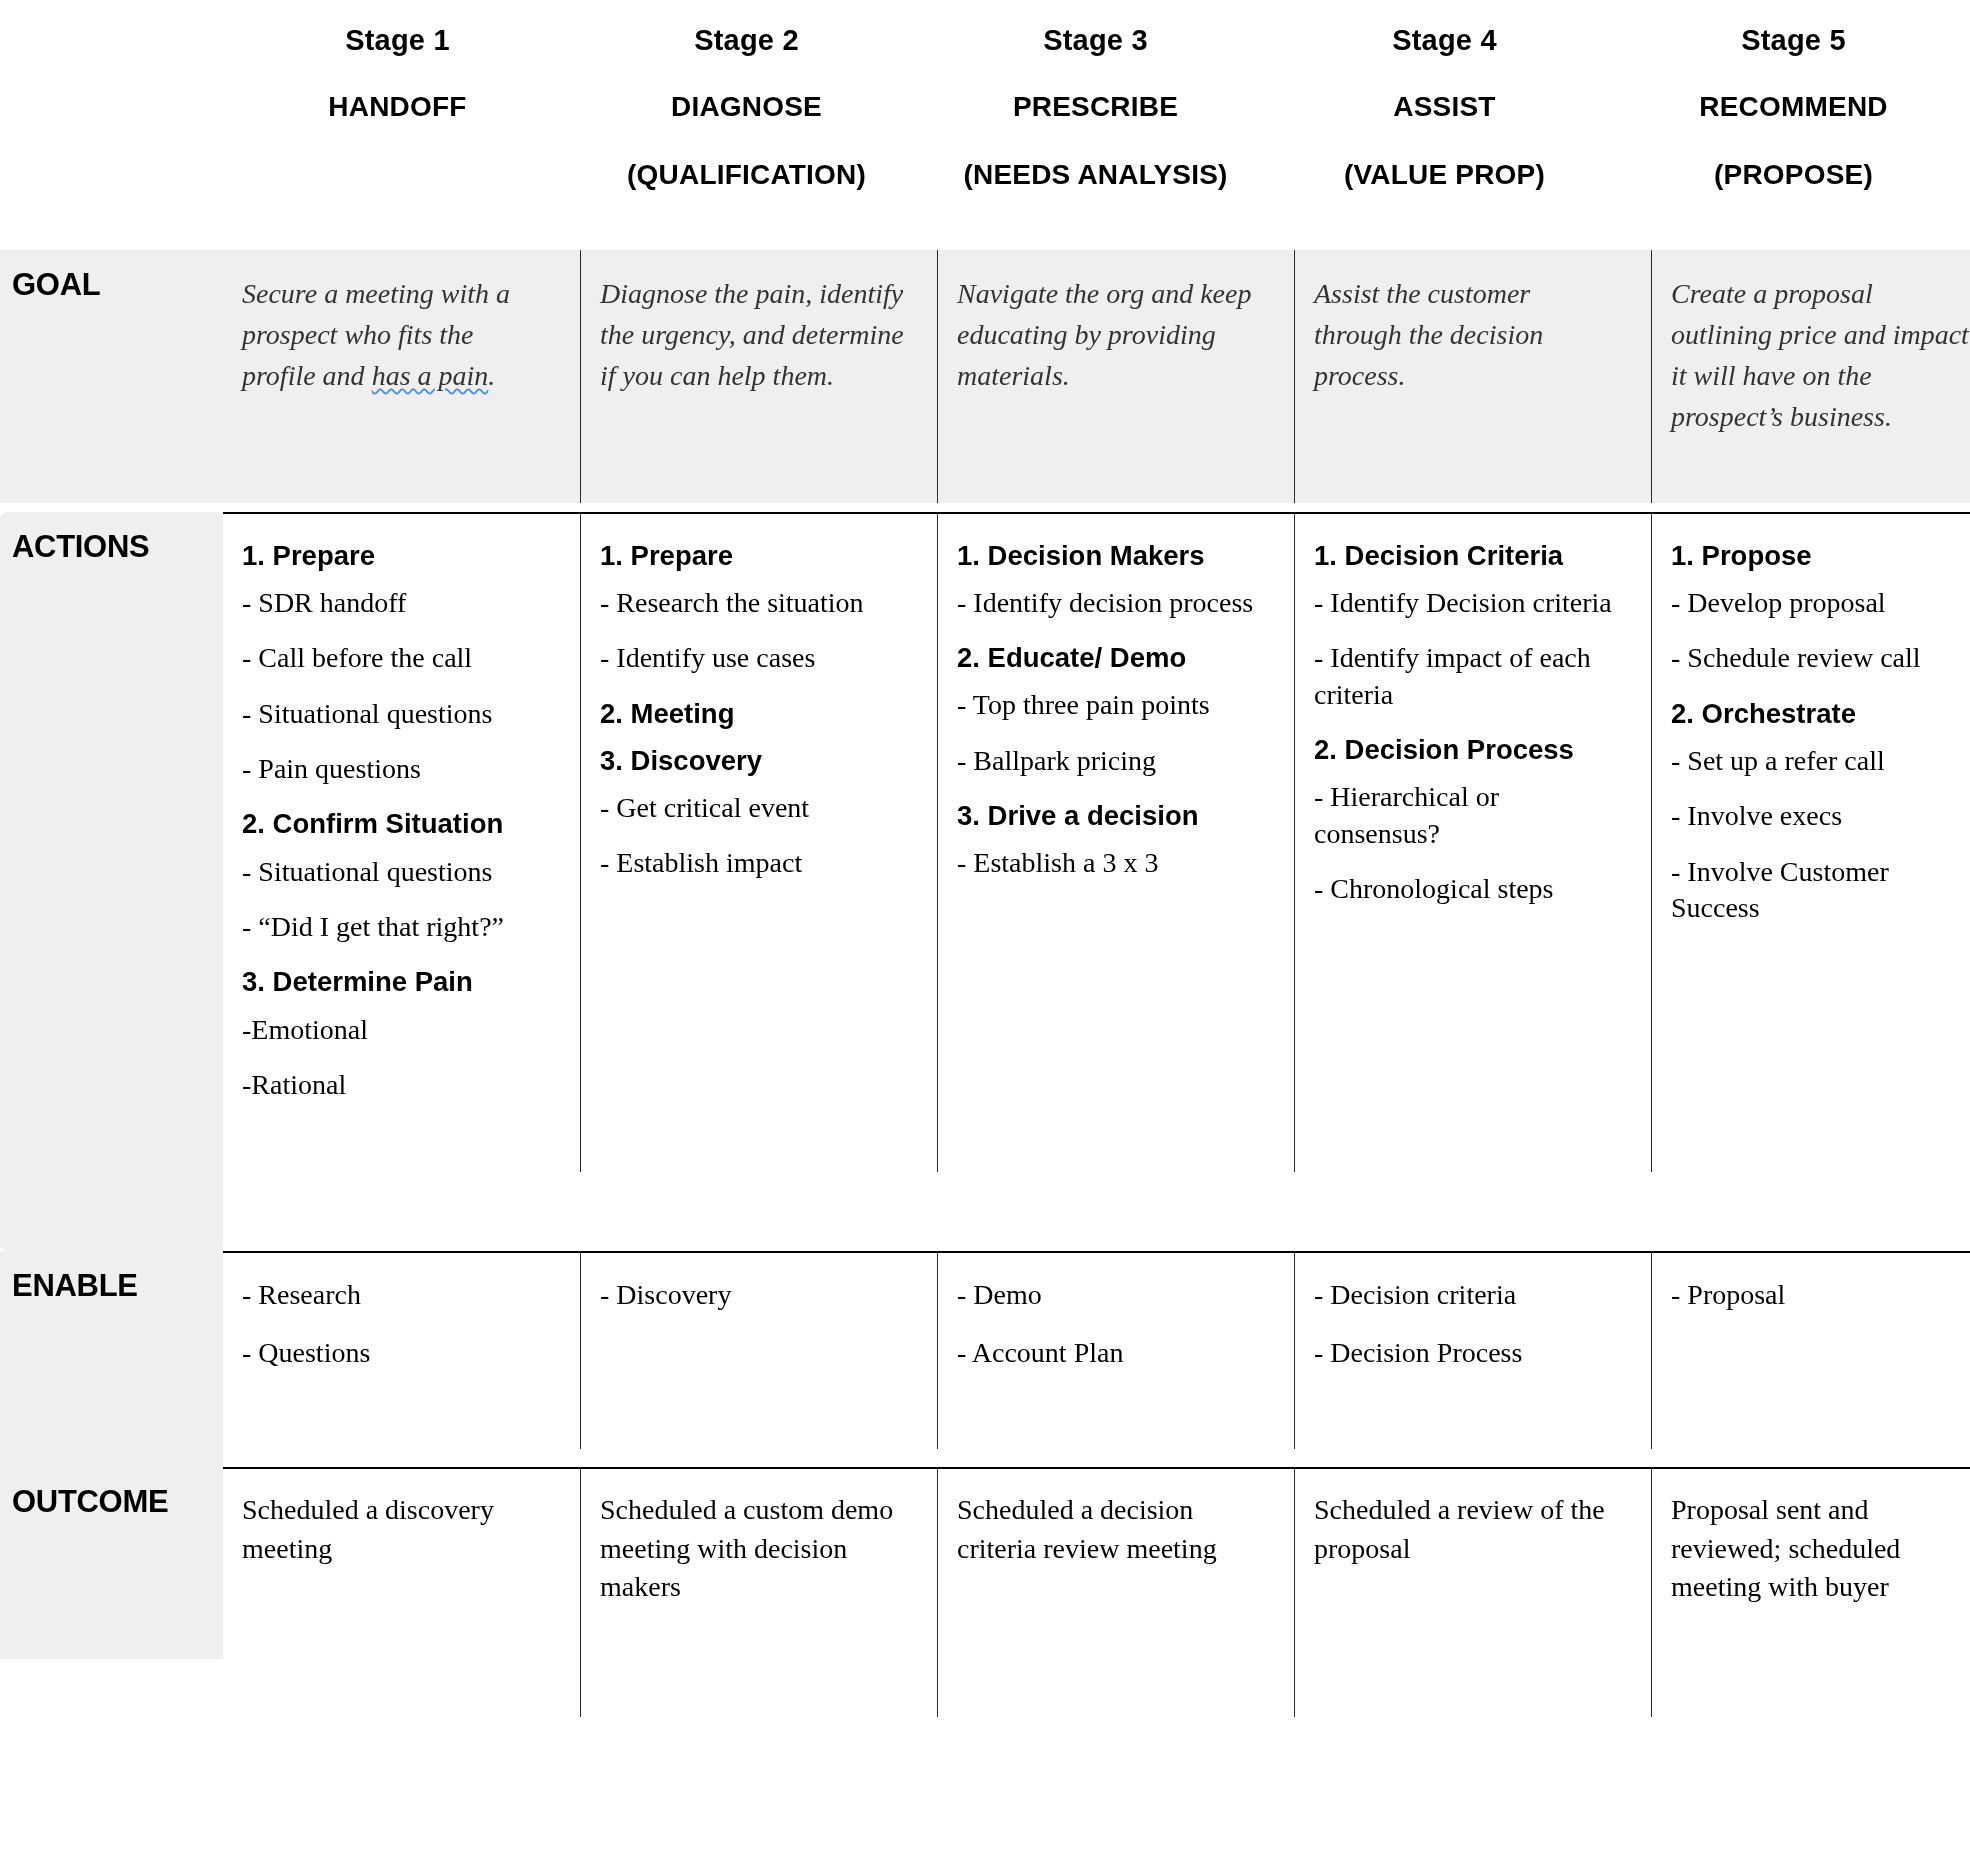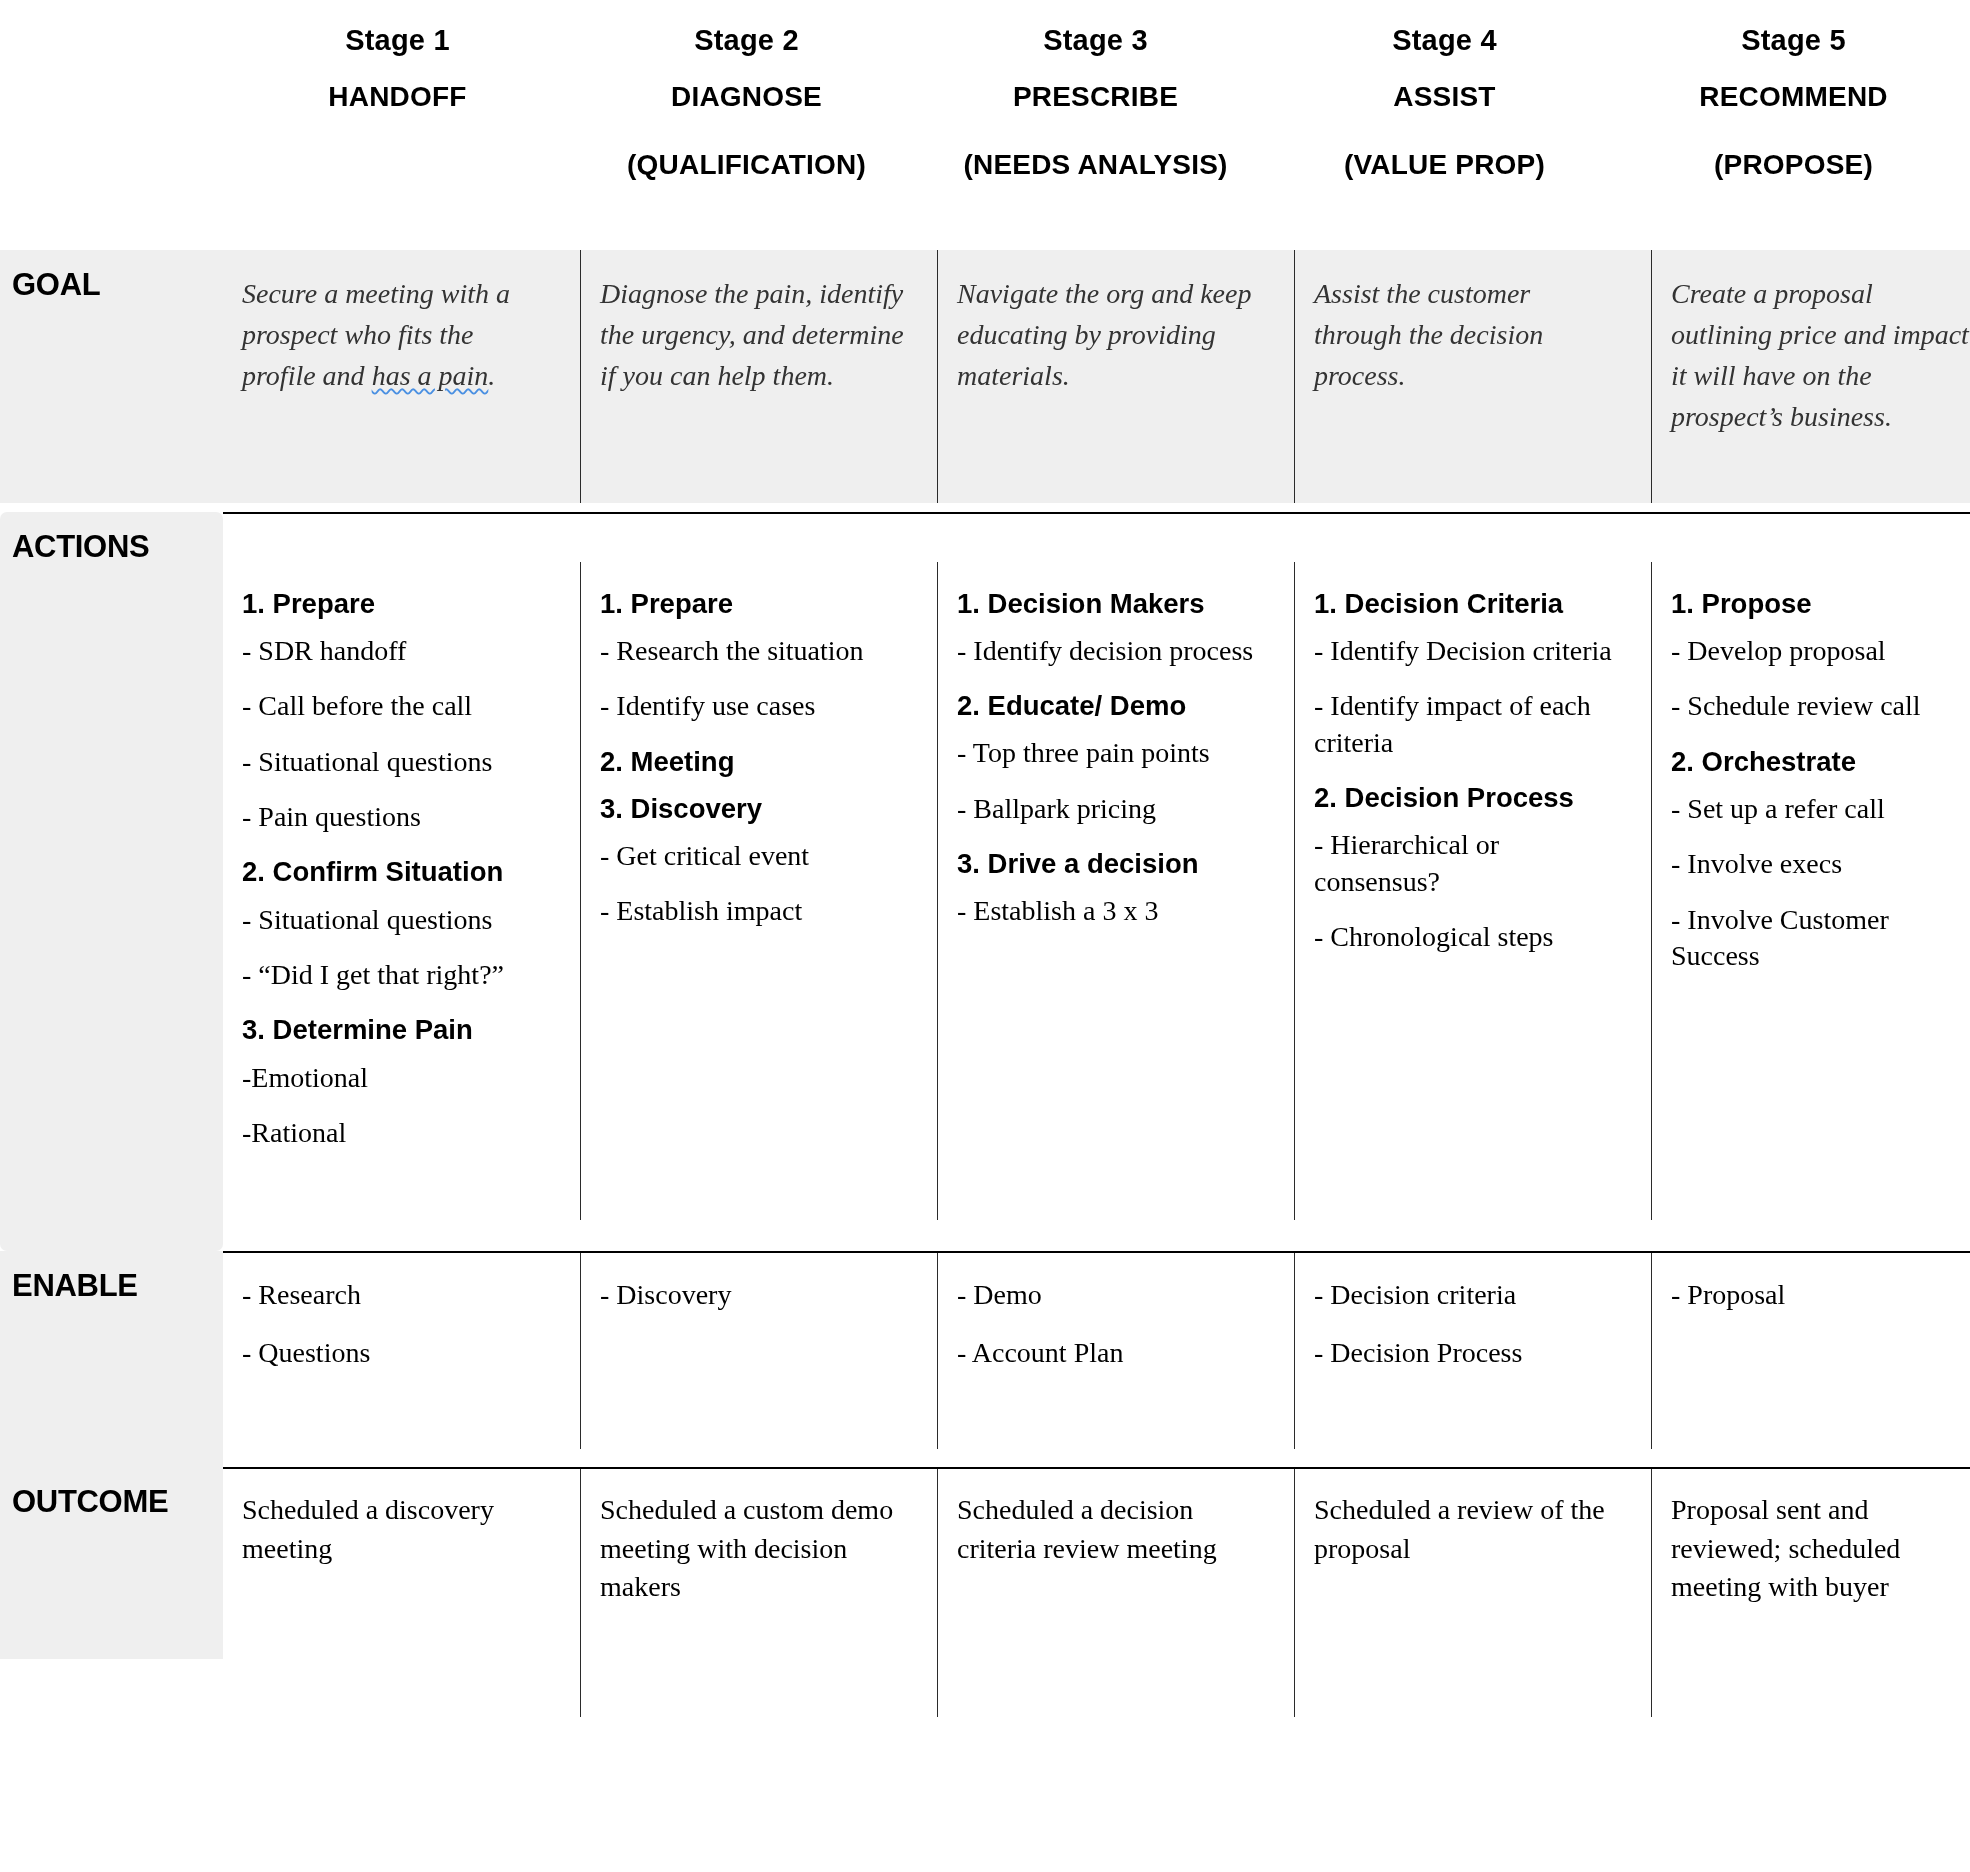--- a/index.html
+++ b/index.html
@@ -35,21 +35,21 @@
     color: #000000;
   }
   .stage-head .stage-num {
     font-size: 29px;
     line-height: 1.0;
     letter-spacing: 0.2px;
   }
   .stage-head .stage-name {
     font-size: 28px;
     line-height: 1.0;
-    margin-top: 28px;
+    margin-top: 38px;
     letter-spacing: 0.2px;
   }
   .stage-head .stage-sub {
     font-size: 28px;
     line-height: 1.0;
     margin-top: 40px;
     letter-spacing: 0.2px;
     min-height: 28px;
   }
 
@@ -104,21 +104,21 @@
   .squiggle {
     text-decoration: underline;
     text-decoration-style: wavy;
     text-decoration-color: #4a90e2;
     text-decoration-thickness: 1.7px;
     text-underline-offset: 3.4px;
   }
 
   
   .row-actions .rowlabel { height: 739px; border-radius: 7px; }
-  .row-actions .cell { height: 658px; padding-top: 15.5px; margin-top: 48px; }
+  .row-actions .cell { height: 658px; padding-top: 15.5px; }
   .act-head {
     font-family: "Liberation Sans", sans-serif;
     font-weight: bold;
     font-size: 27.5px;
     line-height: 1.28;
     margin: 8.6px 0 12px 0;
     color: #000000;
   }
   .act-item {
     font-family: "Liberation Serif", serif;

